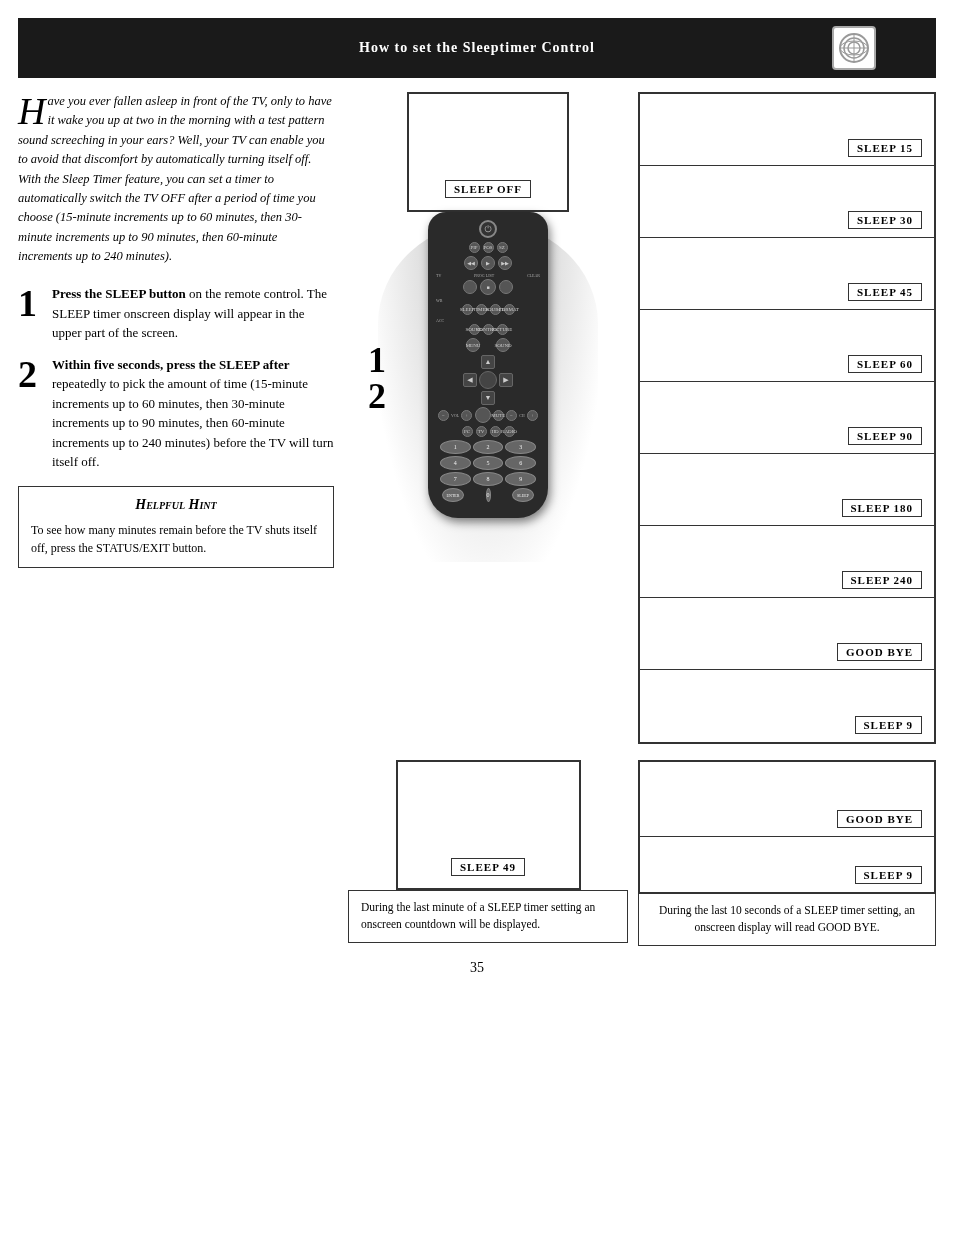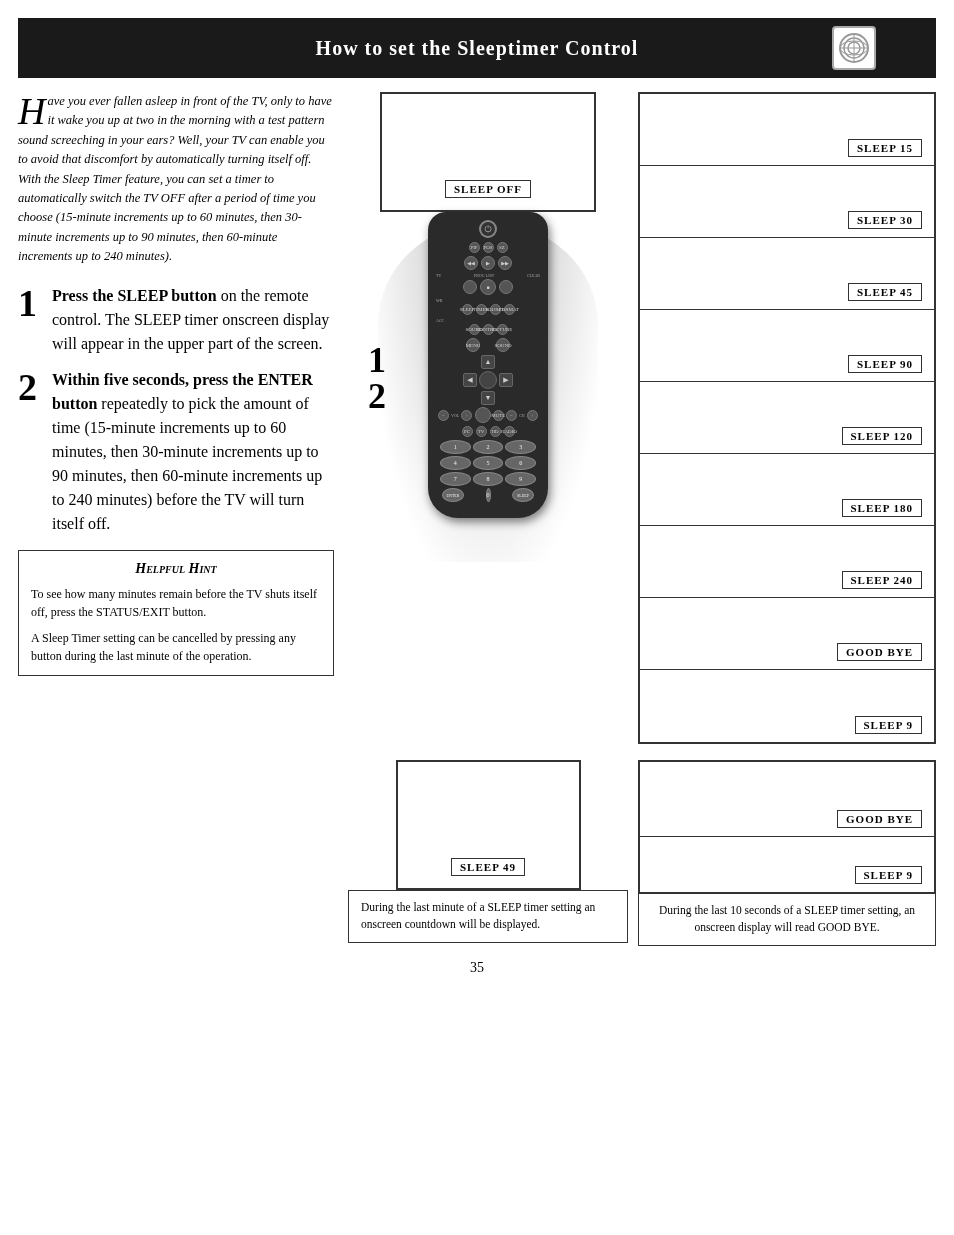--- a/index.html
+++ b/index.html
@@ -17,21 +17,21 @@
       background: #1a1a1a;
       color: #fff;
       text-align: center;
       padding: 8px 60px;
       margin: 18px 18px 0 18px;
       display: flex;
       justify-content: space-between;
       align-items: center;
     }
     .page-header h1 {
-      font-size: 20px;
+      font-size: 14px;
       font-weight: bold;
       letter-spacing: 1px;
       font-family: 'Times New Roman', serif;
       flex: 1;
       text-align: center;
     }
     .header-icon {
       width: 44px;
       height: 44px;
       border: 2px solid #aaa;
@@ -87,21 +87,21 @@
     }
     .step-num {
       font-size: 38px;
       font-weight: bold;
       line-height: 1;
       margin-right: 10px;
       flex-shrink: 0;
       min-width: 24px;
     }
     .step-text {
-      font-size: 16px;
+      font-size: 13px;
       line-height: 1.5;
     }
     .step-text strong { font-weight: bold; }
 
     .countdown-note {
       font-size: 12.5px;
       line-height: 1.5;
       margin-bottom: 16px;
     }
 
@@ -135,21 +135,21 @@
       position: relative;
       display: flex;
       flex-direction: column;
       align-items: center;
     }
 
     
     .screen-top {
       border: 2px solid #333;
       background: #fff;
-      width: 216px;
+      width: 162px;
       height: 120px;
       display: flex;
       align-items: flex-end;
       justify-content: center;
       padding-bottom: 12px;
       margin-top: 14px;
       position: relative;
       z-index: 2;
     }
     .screen-label {
@@ -430,34 +430,33 @@
       <div class="step">
         <div class="step-num">1</div>
         <div class="step-text">
           <strong>Press the SLEEP button</strong> on the remote control.  The SLEEP timer onscreen display will appear in the upper part of the screen.
         </div>
       </div>
 
       <div class="step">
         <div class="step-num">2</div>
         <div class="step-text">
-          <strong>Within five seconds, press the ENTER button</strong> repeatedly to pick the amount of time (15-minute increments up to 60 minutes, then 30-minute increments up to 90 minutes, then 60-minute increments up to 240 minutes) before the TV will turn itself off.
+          <strong>Within five seconds, press the SLEEP after</strong> repeatedly to pick the amount of time (15-minute increments up to 60 minutes, then 30-minute increments up to 90 minutes, then 60-minute increments up to 240 minutes) before the TV will turn itself off.
         </div>
       </div>
 
     </div>
 
 
     <div class="hint-box">
       <div class="hint-title">
         <span class="small-caps"><em>Helpful Hint</em></span>
       </div>
       <div class="hint-text">
         <p>To see how many minutes remain before the TV shuts itself off, press the STATUS/EXIT button.</p>
-        <p>A Sleep Timer setting can be cancelled by pressing any button during the last minute of the operation.</p>
       </div>
     </div>
 
   </div>
 
   <div class="middle-col">
 
     <div class="screen-top">
       <span class="screen-label">SLEEP  OFF</span>
     </div>
@@ -579,24 +578,24 @@
       <div class="sleep-panel">
         <span class="sleep-panel-label">SLEEP  15</span>
       </div>
       <div class="sleep-panel">
         <span class="sleep-panel-label">SLEEP  30</span>
       </div>
       <div class="sleep-panel">
         <span class="sleep-panel-label">SLEEP  45</span>
       </div>
       <div class="sleep-panel">
+        <span class="sleep-panel-label">SLEEP  60</span>
+      </div>
+      <div class="sleep-panel">
         <span class="sleep-panel-label">SLEEP  90</span>
-      </div>
-      <div class="sleep-panel">
-        <span class="sleep-panel-label">SLEEP  120</span>
       </div>
       <div class="sleep-panel">
         <span class="sleep-panel-label">SLEEP  180</span>
       </div>
       <div class="sleep-panel">
         <span class="sleep-panel-label">SLEEP  240</span>
       </div>
       <div class="sleep-panel">
         <span class="sleep-panel-label">GOOD  BYE</span>
       </div>

